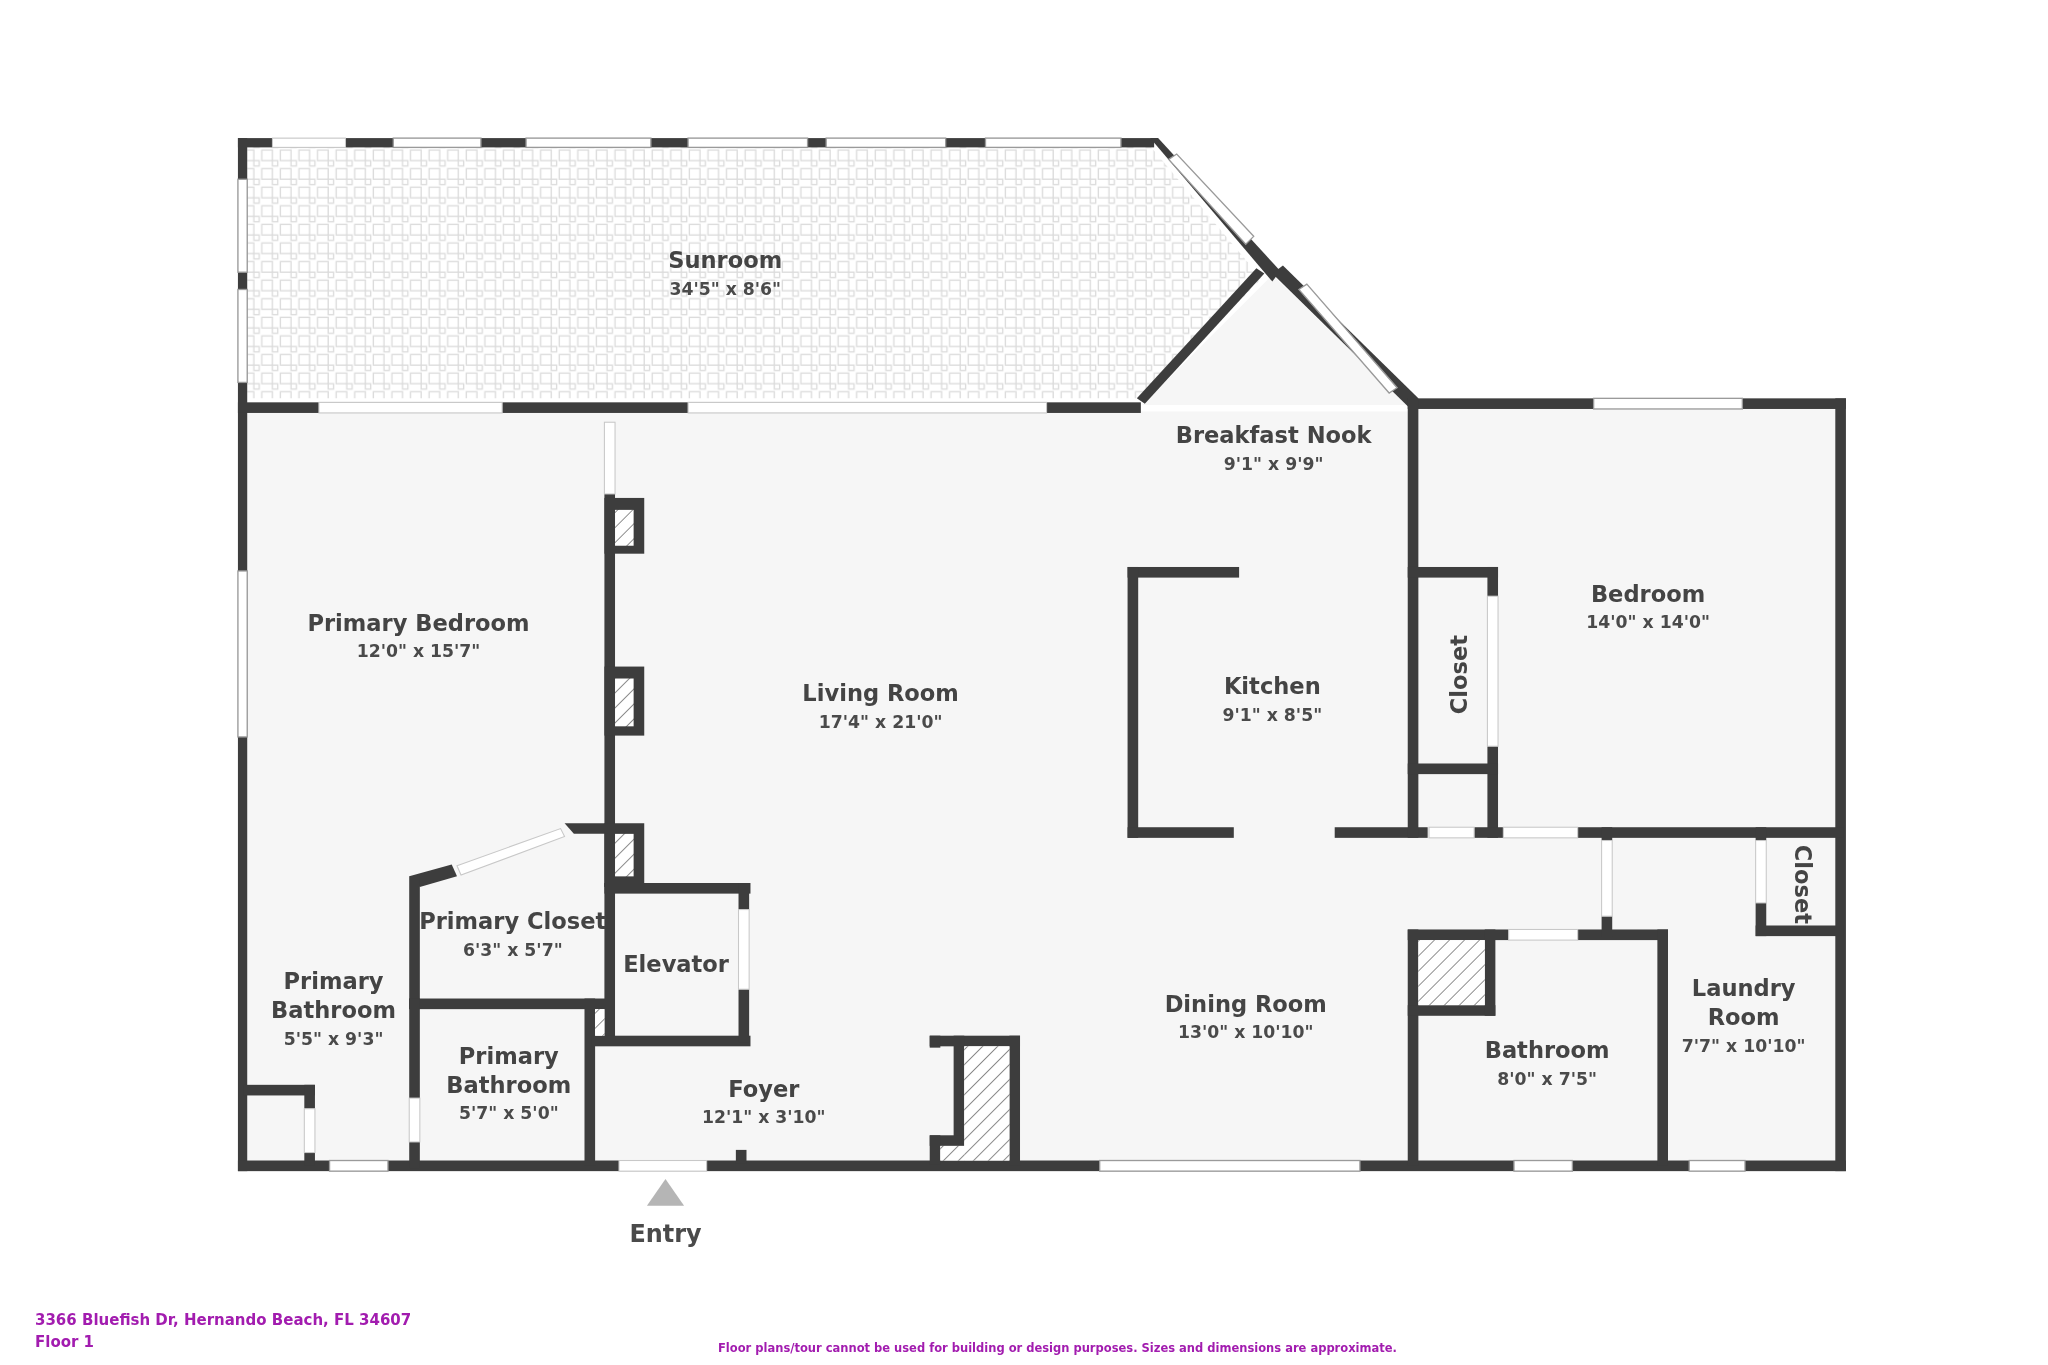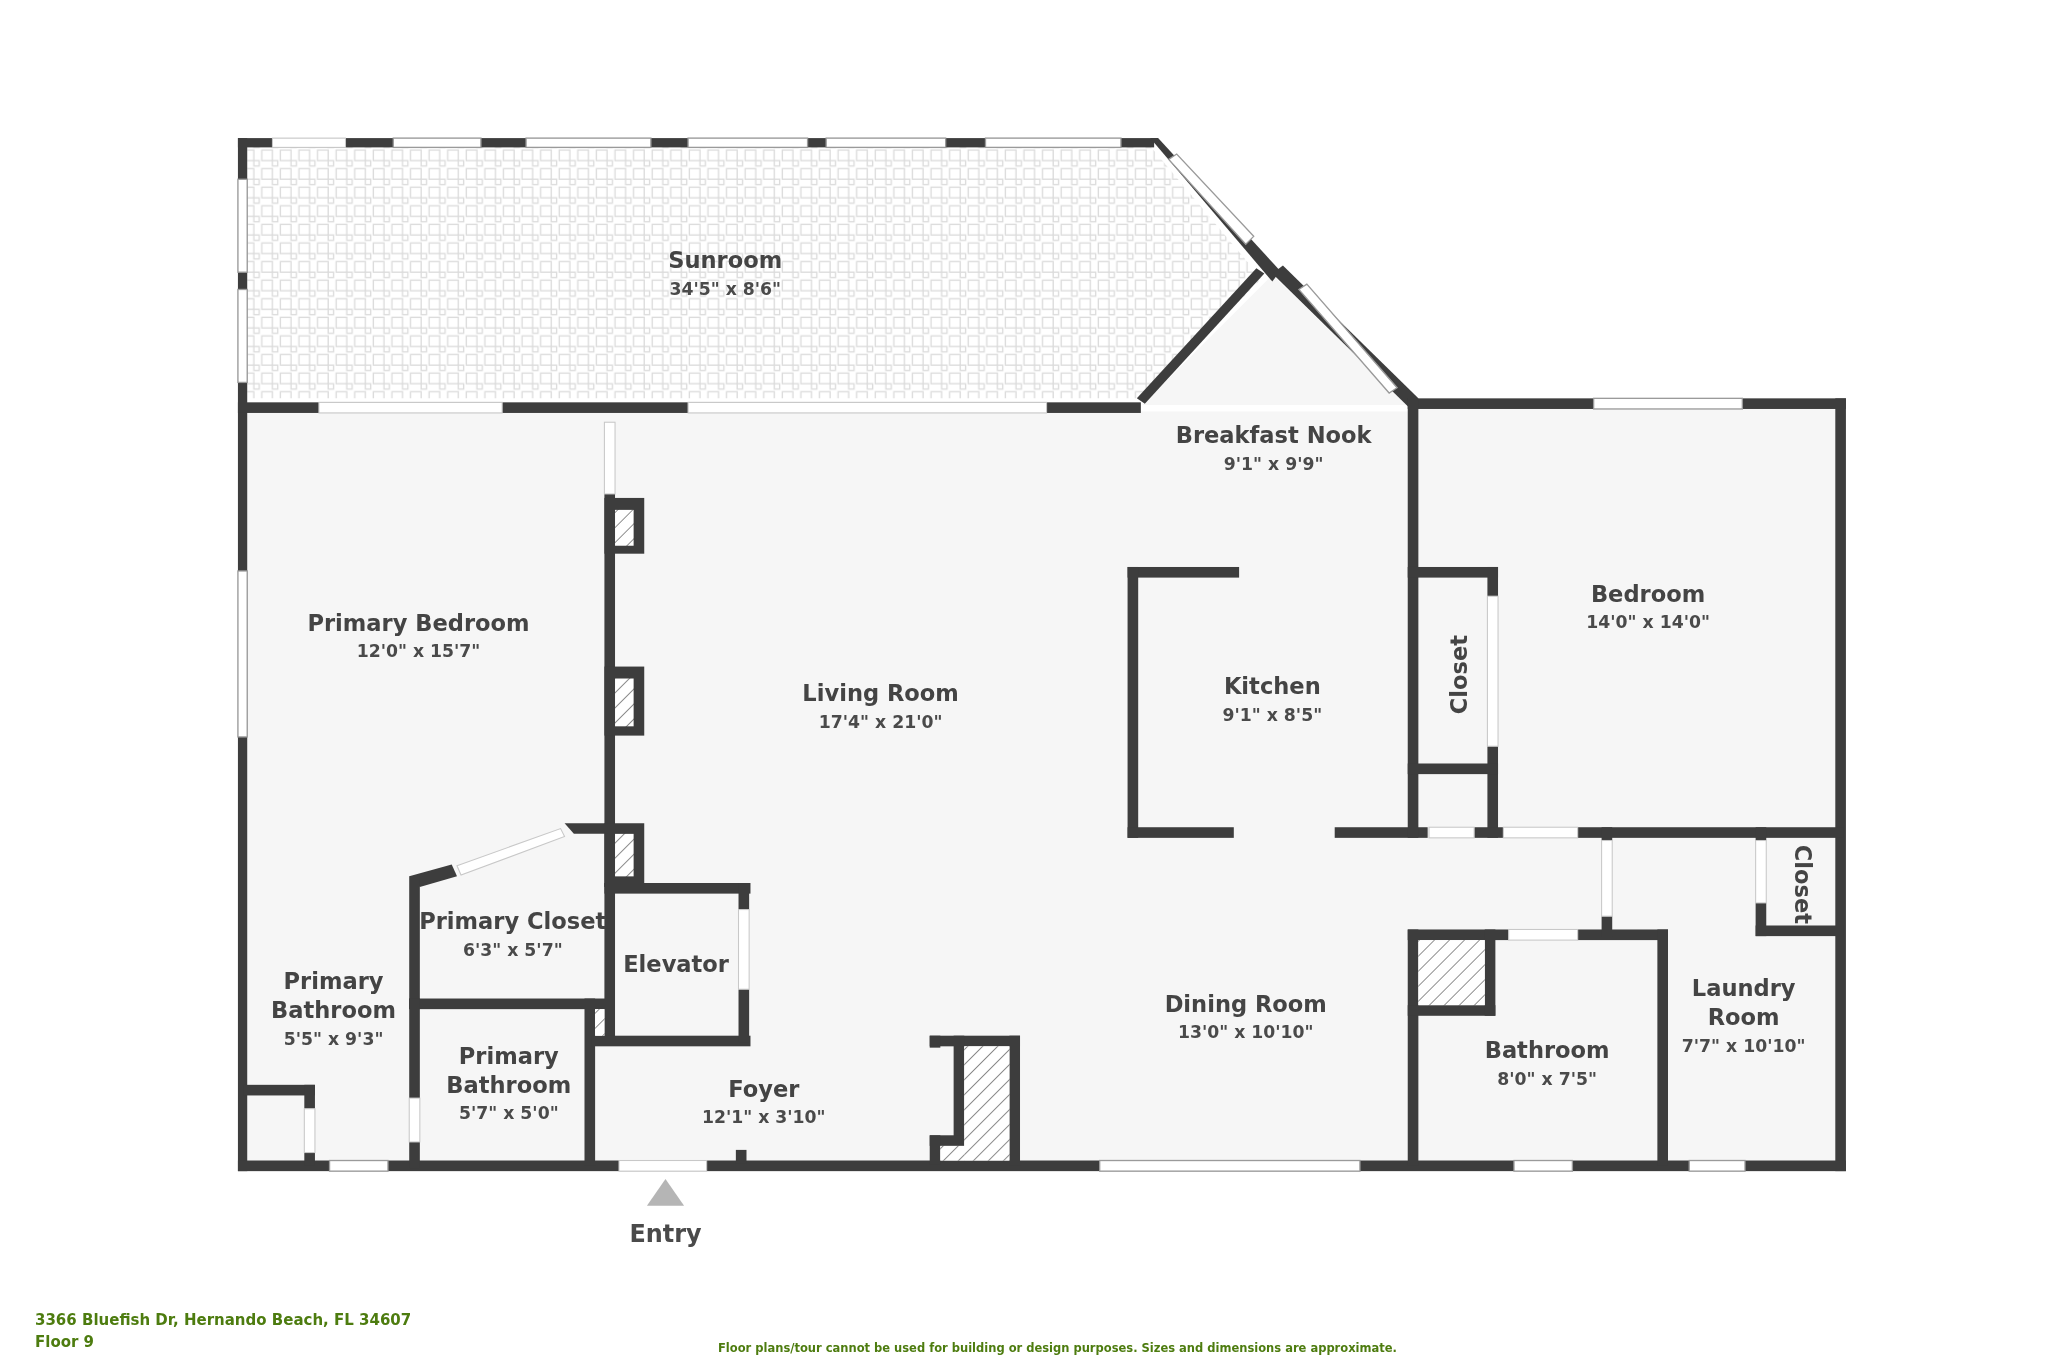--- a/index.html
+++ b/index.html
@@ -5,21 +5,21 @@
   html, body { margin: 0; padding: 0; background: #ffffff; }
   body { width: 2048px; height: 1365px; position: relative; overflow: hidden; font-family: "DejaVu Sans", sans-serif; }
   #plan { position: absolute; left: 0; top: 0; width: 2048px; height: 1365px; }
   .wall { fill: #3d3d3d; }
   .floor { fill: #f6f6f6; }
   .win { fill: #ffffff; stroke: #9a9a9a; stroke-width: 1; }
   .opening { fill: #ffffff; stroke: #c8c8c8; stroke-width: 0.8; }
   .room-name { font-family: "DejaVu Sans", sans-serif; font-weight: bold; font-size: 17px; fill: #444444; text-anchor: middle; }
   .room-dim { font-family: "DejaVu Sans", sans-serif; font-size: 13px; font-weight: bold; fill: #4a4a4a; text-anchor: middle; }
   .entry-label { font-family: "DejaVu Sans", sans-serif; font-weight: bold; font-size: 18px; fill: #4a4a4a; text-anchor: middle; }
-  .footer { position: absolute; font-family: "DejaVu Sans", sans-serif; color: #4d7c0f; font-weight: bold; }
+  .footer { position: absolute; font-family: "DejaVu Sans", sans-serif; color: #a21caf; font-weight: bold; }
   #addr { left: 35px; top: 1311px; font-size: 15px; }
   #floor { left: 35px; top: 1345px; font-size: 15px; transform: translateY(-12px); }
   #disc { left: 718px; top: 1353px; font-size: 11.5px; transform: translateY(-12px); text-align: center; }
 </style>
 </head>
 <body>
 
 <svg id="plan" viewBox="0 0 1542 1028" xmlns="http://www.w3.org/2000/svg">
   <defs>
     <pattern id="tile" width="14" height="14" patternUnits="userSpaceOnUse">
@@ -218,14 +218,14 @@
     <text class="room-name" x="1165" y="797">Bathroom</text>
     <text class="room-dim" x="1165" y="817">8'0" x 7'5"</text>
 
     <text class="room-name" x="1313" y="750">Laundry</text>
     <text class="room-name" x="1313" y="772">Room</text>
     <text class="room-dim" x="1313" y="792">7'7" x 10'10"</text>
   </g>
 </svg>
 
 <div id="addr" class="footer">3366 Bluefish Dr, Hernando Beach, FL 34607</div>
-<div id="floor" class="footer">Floor 9</div>
+<div id="floor" class="footer">Floor 1</div>
 <div id="disc" class="footer">Floor plans/tour cannot be used for building or design purposes. Sizes and dimensions are approximate.</div>
 
 </body></html>

